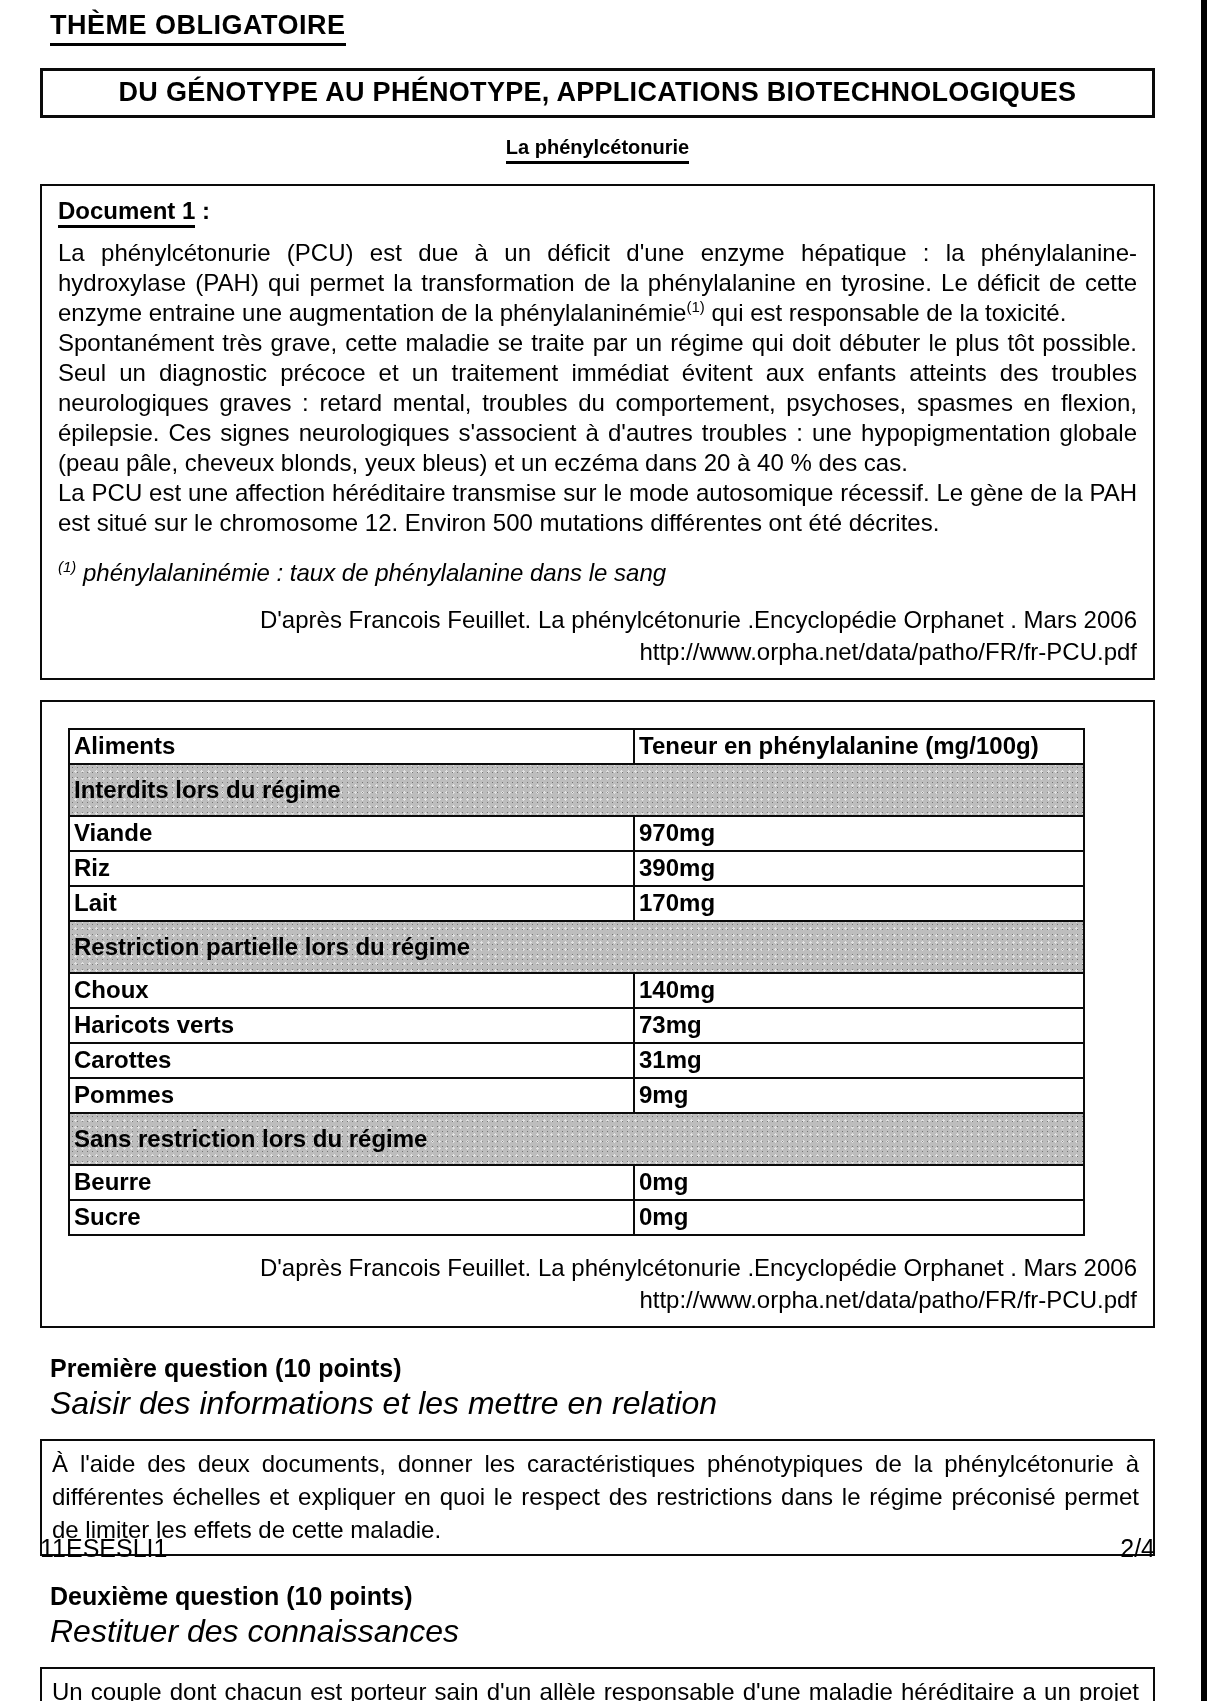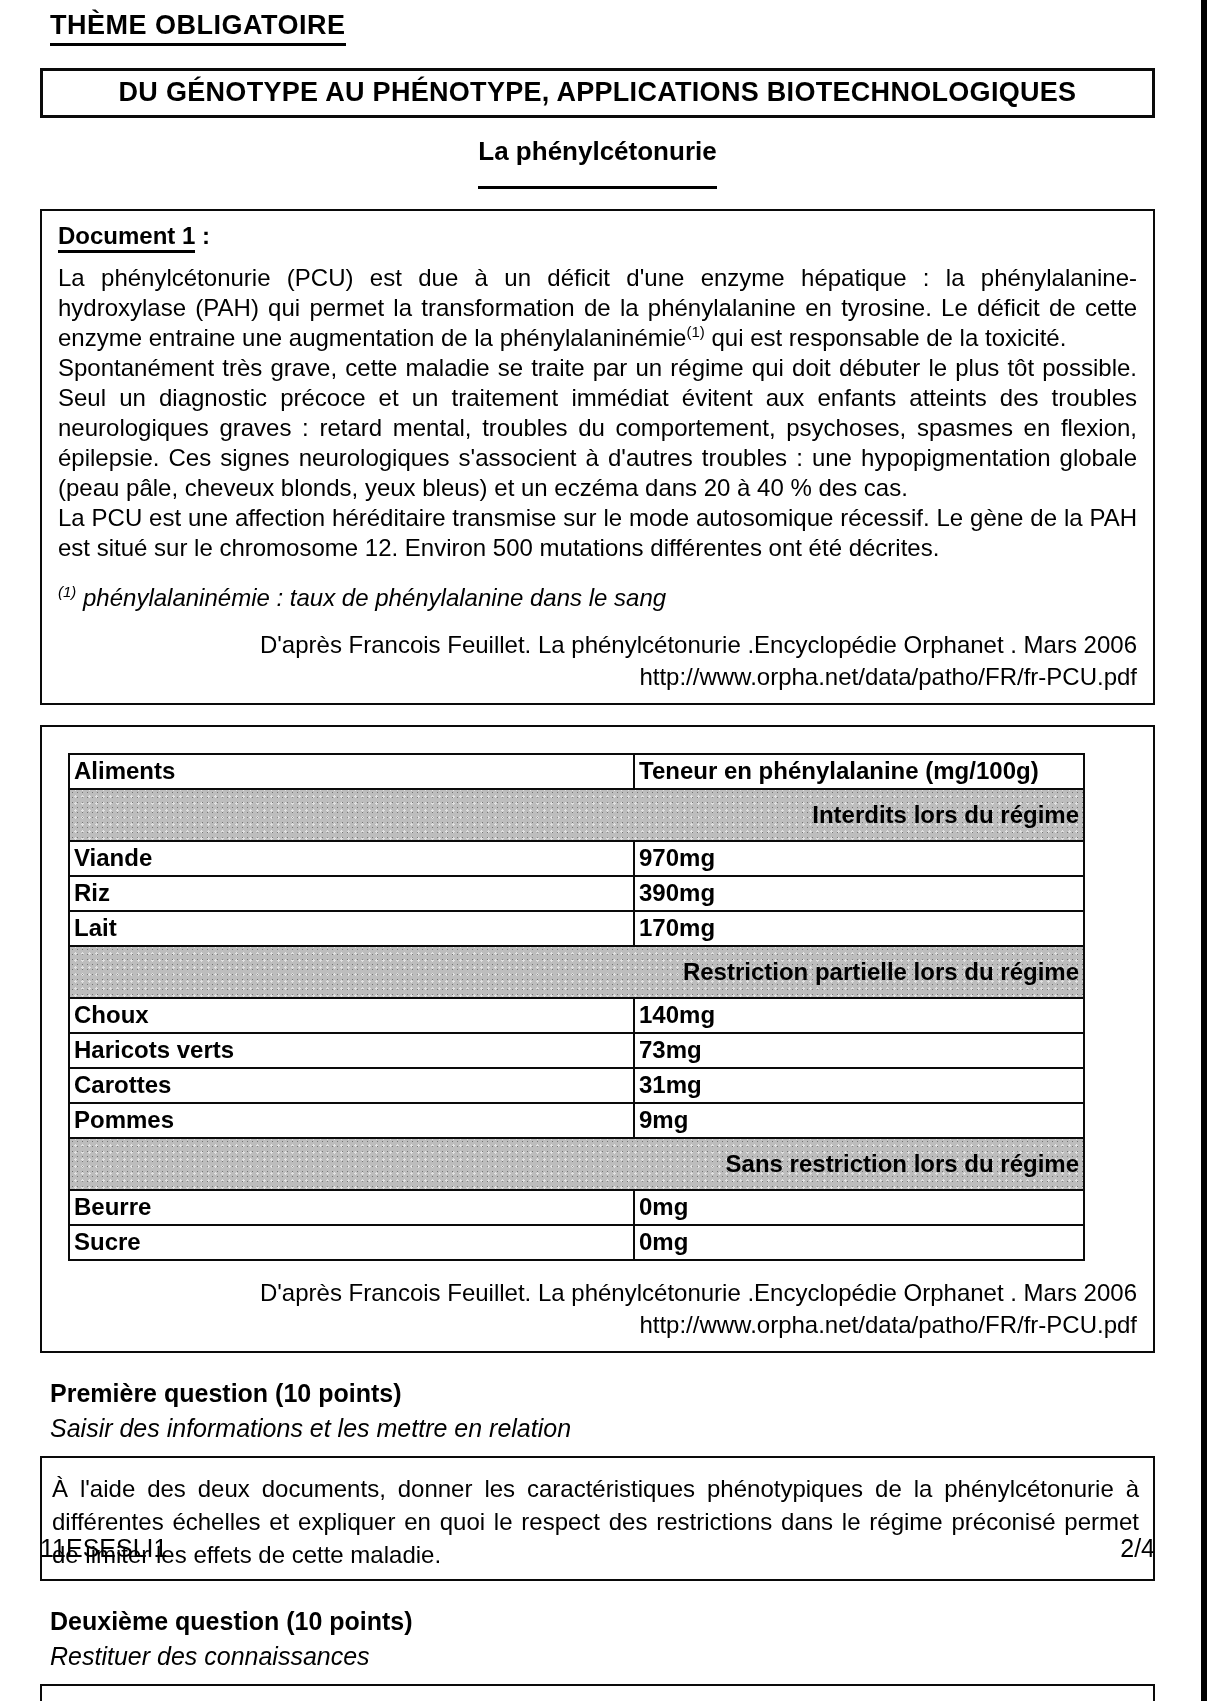--- a/index.html
+++ b/index.html
@@ -40,24 +40,24 @@
     padding: 6px 4px 7px 4px;
   }
   .main-title-box .title-text {
     font-size: 27px;
     font-weight: bold;
     letter-spacing: .3px;
   }
   .subtitle-wrap { text-align: center; margin-top: 18px; }
   .subtitle {
     display: inline-block;
-    font-size: 26px;
+    font-size: 20px;
     font-weight: bold;
     border-bottom: 3px solid #000;
-    padding-bottom: 19px;
+    padding-bottom: 2px;
   }
   .doc-box {
     margin-top: 20px;
     border: 2px solid #0a0a0a;
     padding: 10px 16px 10px 16px;
     font-size: 24px;
     line-height: 30px;
   }
   .doc-label-line { margin-bottom: 12px; }
   .doc-label {
@@ -96,47 +96,47 @@
     font-size: 24px;
     font-weight: bold;
     text-align: left;
     padding: 1px 4px 2px 4px;
     height: 29px;
     box-sizing: border-box;
   }
   table.food-table col.c1 { width: 565px; }
   table.food-table col.c2 { width: 450px; }
   tr.section-row td {
-    text-align: right;
+    text-align: left;
     font-weight: bold;
     height: 52px;
     background-color: #bdbdbd;
     background-image:
       radial-gradient(rgba(0,0,0,0.38) 22%, transparent 24%),
       radial-gradient(rgba(255,255,255,0.55) 22%, transparent 24%);
     background-size: 5px 5px, 7px 7px;
     background-position: 0 0, 2px 3px;
   }
   .q-heading {
     margin-top: 26px;
     margin-left: 10px;
     font-size: 25px;
     font-weight: bold;
   }
   .q-skill {
     margin-left: 10px;
     margin-top: 4px;
-    font-size: 25px;
+    font-size: 32px;
     font-style: italic;
     line-height: 32px;
   }
   .q-box {
-    margin-top: 12px;
+    margin-top: 20px;
     border: 2px solid #0a0a0a;
-    padding: 14px 14px 8px 10px;
+    padding: 6px 14px 8px 10px;
     font-size: 24px;
     line-height: 33px;
     text-align: justify;
   }
   .footer {
     position: absolute;
     left: 40px;
     top: 1534px;
     width: 1115px;
     display: flex;

